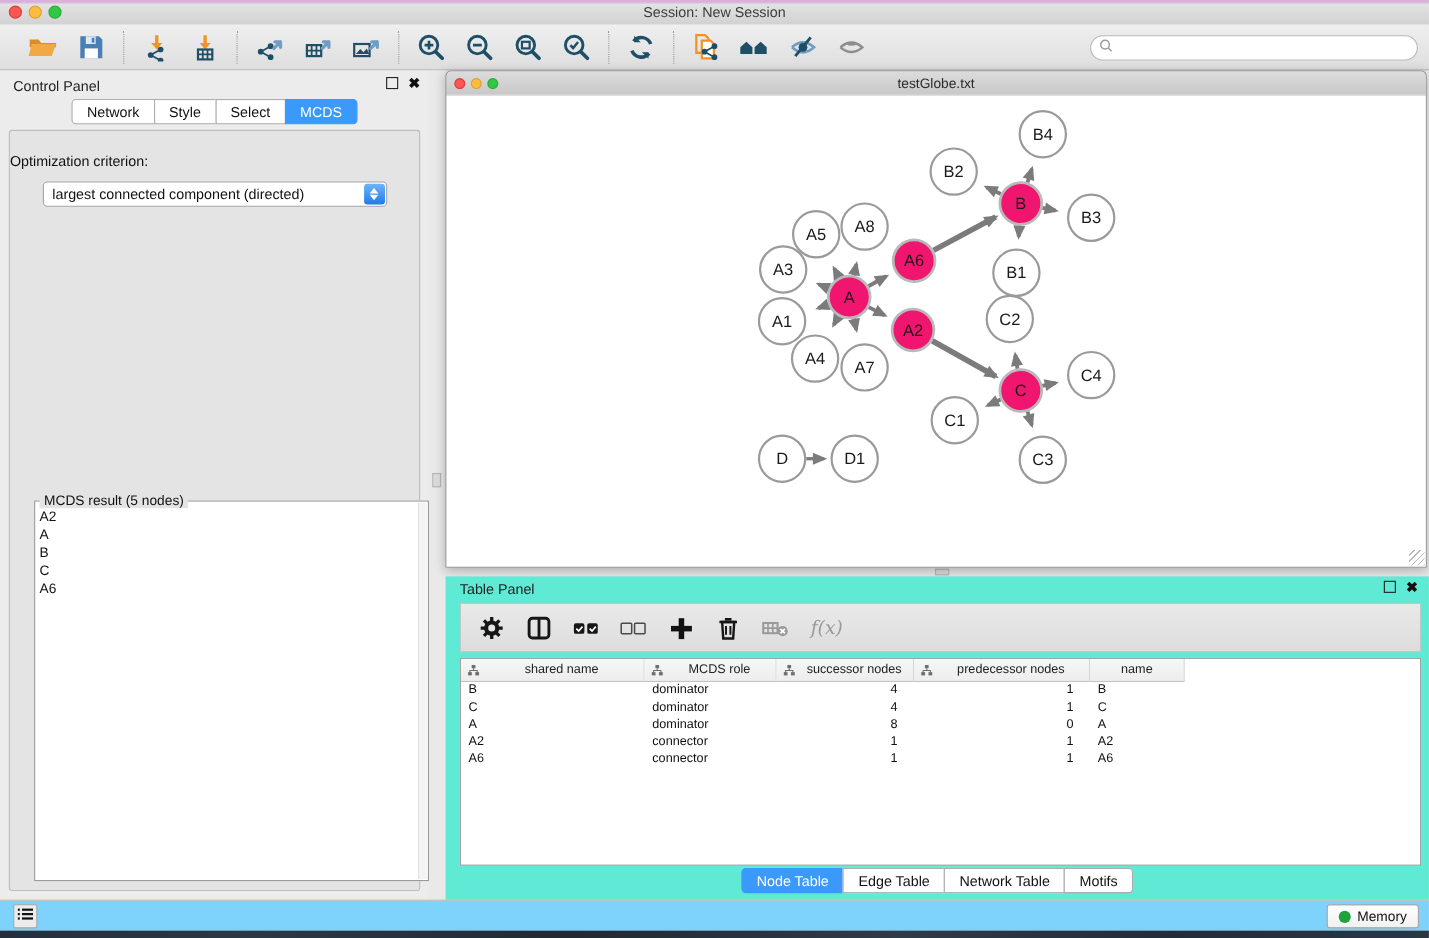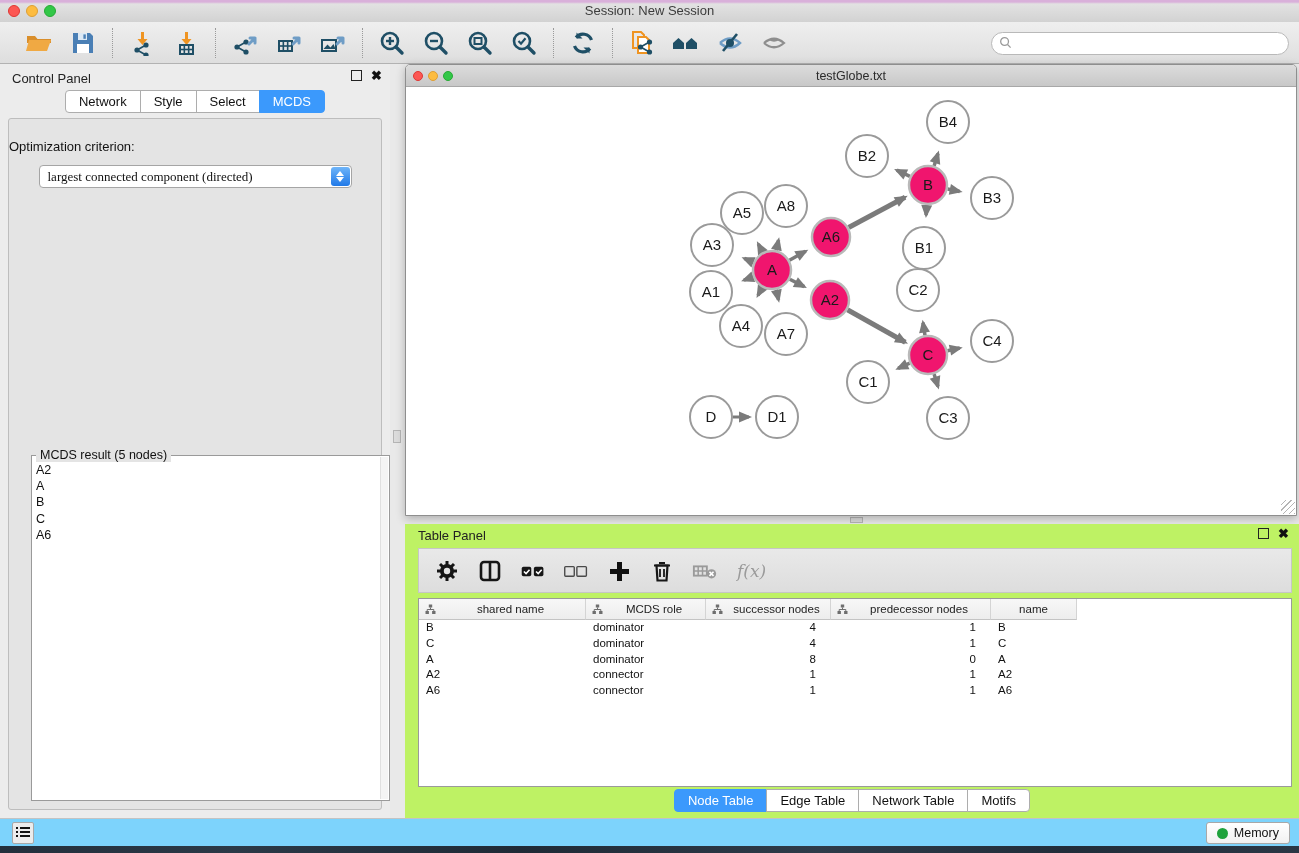--- a/index.html
+++ b/index.html
@@ -62,21 +62,20 @@
   .cp-inner {
     position:absolute; left:8px; top:54px; width:374px; height:692px;
     background:#e4e4e4; border:1px solid #bdbdbd; border-radius:3px;
   }
   .opt-label { text-align:left; margin-top:20px; font-size:13px; color:#111; }
   .dropdown {
     position:relative; margin:11px auto 0 auto; width:313px; height:23px;
     background:#ffffff; border:1px solid #a5a5a5; border-radius:4px;
     font-size:13px; line-height:21px; padding-left:8px; color:#111;
     cursor:default;
-    font-family:Liberation Serif, serif;
   }
   .dd-stepper {
     position:absolute; right:1px; top:1px; width:19px; height:19px; border-radius:3px;
     background:linear-gradient(#6fb5f9,#2079e8);
     display:flex; flex-direction:column; align-items:center; justify-content:center; gap:1px;
   }
   .dd-stepper .up, .dd-stepper .dn { width:0; height:0; border-left:4px solid transparent; border-right:4px solid transparent; }
   .dd-stepper .up { border-bottom:5px solid #fff; }
   .dd-stepper .dn { border-top:5px solid #fff; }
   .btn-row { display:flex; justify-content:center; gap:14px; margin-top:13px; }
@@ -115,21 +114,21 @@
   .tl-s { position:absolute; top:6px; width:10px; height:10px; border-radius:50%; }
   .tl-s.red { left:7px;  background:#fc5753; border:1px solid #df3734; }
   .tl-s.yel { left:22px; background:#fdbc40; border:1px solid #de9f34; }
   .tl-s.grn { left:37px; background:#33c748; border:1px solid #27aa35; }
   .net-canvas { position:relative; width:100%; height:428px; background:#ffffff; overflow:hidden; }
   .resize-grip {
     position:absolute; right:1px; bottom:1px; width:14px; height:14px;
     background:repeating-linear-gradient(135deg, transparent 0 3px, #b5b5b5 3px 4px);
   }
   
-  .table-panel { position:absolute; left:405px; top:524px; width:894px; height:294px; background:#bef264; }
+  .table-panel { position:absolute; left:405px; top:524px; width:894px; height:294px; background:#5eead4; }
   .tp-title { position:absolute; left:13px; top:4px; font-size:13px; color:#222; }
   .tp-icons { position:absolute; right:10px; top:4px; display:flex; gap:9px; align-items:center; }
   .tp-toolbar {
     position:absolute; left:13px; top:24px; width:874px; height:45px;
     background:linear-gradient(#e9e9e9,#dddddd); border:1px solid #c6c6c6;
     display:flex; align-items:center; gap:17px; padding-left:15px;
   }
   .tp-tool { width:26px; height:26px; display:flex; align-items:center; justify-content:center; cursor:pointer; }
   .fx-label { font-family:"DejaVu Serif", serif; font-style:italic; font-size:17px; color:#9a9a9a; margin-left:2px; }
   .data-table {

